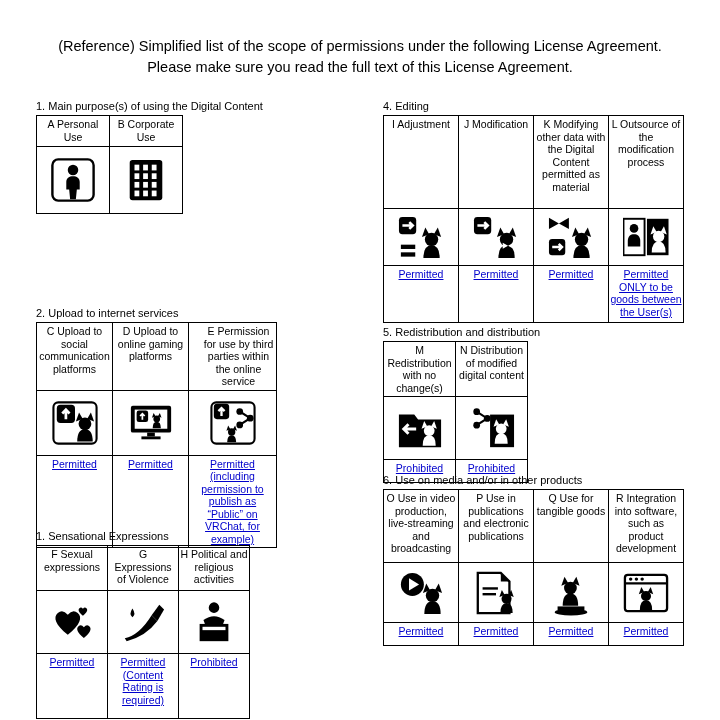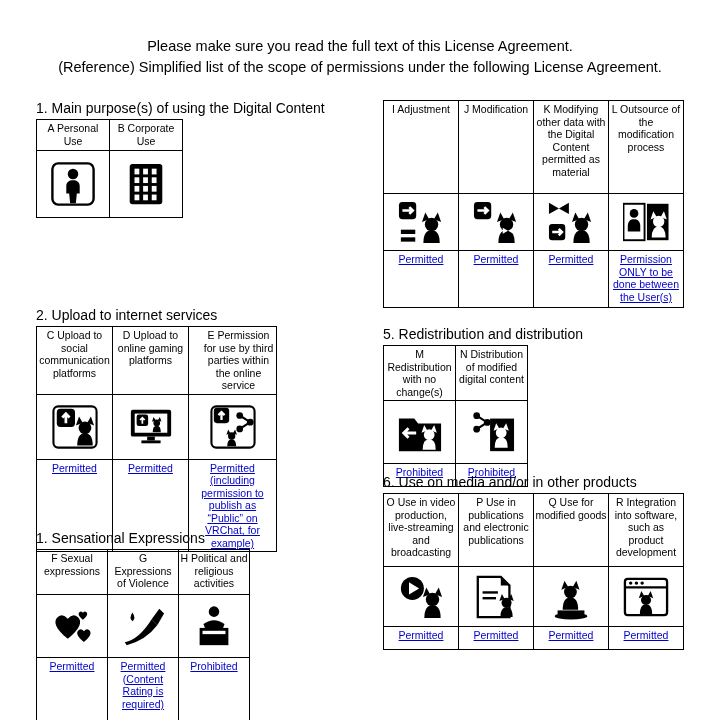--- a/index.html
+++ b/index.html
@@ -1,33 +1,33 @@
 <!DOCTYPE html>
 <html style="--perm: #0000cc;"><head>
 <meta charset="utf-8">
 <style>
   html,body{margin:0;padding:0;background:#fff;}
   body{width:720px;height:720px;position:relative;font-family:"Liberation Sans",sans-serif;color:#000;overflow:hidden;}
   .page{position:absolute;inset:0;background:#fff;}
   .title{position:absolute;top:36px;left:0;right:0;text-align:center;font-size:14.5px;line-height:21px;}
   .section{position:absolute;}
-  .section-label{font-size:14px;margin-bottom:3px;white-space:nowrap;}
+  .section-label{font-size:11px;margin-bottom:3px;white-space:nowrap;}
   table{border-collapse:collapse;table-layout:fixed;border-radius:9px;}
   td{border:1px solid #000;vertical-align:top;text-align:center;font-size:10.5px;line-height:12.5px;padding:2px 1px;word-wrap:break-word;overflow-wrap:break-word;}
   td.icon-cell{vertical-align:middle;text-align:center;}
   td.perm-cell{color:var(--perm,#0000cc);text-decoration:underline;}
   svg{display:inline-block;vertical-align:middle;}
 </style>
 </head>
 <body>
 
 <div class="page">
   <div class="title">
+    <div>(Reference) Simplified list of the scope of permissions under the following License Agreement.</div>
     <div>Please make sure you read the full text of this License Agreement.</div>
-    <div>(Reference) Simplified list of the scope of permissions under the following License Agreement.</div>
   </div>
   <div id="sections">
       <div class="section" style="left: 36px; top: 100px;">
         <div class="section-label">1. Main purpose(s) of using the Digital Content</div>
         <table>
           <tbody>
             <tr>
               <td style="width: 70px; height: 26px;">A  Personal Use</td>
               <td style="width: 70px; height: 26px;">B  Corporate Use</td>
             </tr>
@@ -154,20 +154,21 @@
             </tr>
             <tr>
               <td class="perm-cell" style="height: 60px;">Permitted</td>
               <td class="perm-cell" style="height: 60px;">Permitted (Content Rating is required)</td>
               <td class="perm-cell" style="height: 60px;">Prohibited</td>
             </tr>
           </tbody>
         </table>
       </div>
       <div class="section" style="left: 383px; top: 100px;">
+        <div class="section-label">4. Editing</div>
         <table>
           <tbody>
             <tr>
               <td style="width: 72px; height: 88px;">I Adjustment</td>
               <td style="width: 72px; height: 88px;">J Modification</td>
               <td style="width: 72px; height: 88px;">K Modifying other data with the Digital Content permitted as material</td>
               <td style="width: 72px; height: 88px;">L Outsource of the modification process</td>
             </tr>
             <tr>
               <td class="icon-cell" style="height: 52px;"><svg viewBox="0 0 48 48" width="46" height="46">
@@ -220,21 +221,21 @@
                     <polygon points="14.5,8 18.5,1 22,11"></polygon>
                     <circle cx="12" cy="13.5" r="7"></circle>
                     <path d="M3.5 33 q0-13.5 8.5-13.5 t8.5 13.5 z"></path>
                   </g>
                 </svg></td>
             </tr>
             <tr>
               <td class="perm-cell" style="height: 52px;">Permitted</td>
               <td class="perm-cell" style="height: 52px;">Permitted</td>
               <td class="perm-cell" style="height: 52px;">Permitted</td>
-              <td class="perm-cell" style="height: 52px;">Permission ONLY to be done between the User(s)</td>
+              <td class="perm-cell" style="height: 52px;">Permitted ONLY to be goods between the User(s)</td>
             </tr>
           </tbody>
         </table>
       </div>
       <div class="section" style="left: 383px; top: 326px;">
         <div class="section-label">5. Redistribution and distribution</div>
         <table>
           <tbody>
             <tr>
               <td style="width: 69px; height: 46px;">M Redistribution with no change(s)</td>
@@ -274,21 +275,21 @@
           </tbody>
         </table>
       </div>
       <div class="section" style="left: 383px; top: 474px;">
         <div class="section-label">6. Use on media and/or in other products</div>
         <table>
           <tbody>
             <tr>
               <td style="width: 72px; height: 68px;">O Use in video production, live-streaming and broadcasting</td>
               <td style="width: 72px; height: 68px;">P Use in publications and electronic publications</td>
-              <td style="width: 72px; height: 68px;">Q Use for modified goods</td>
+              <td style="width: 72px; height: 68px;">Q Use for tangible goods</td>
               <td style="width: 72px; height: 68px; margin-top: 16px;">R Integration into software, such as product development</td>
             </tr>
             <tr>
               <td class="icon-cell" style="height: 55px;"><svg viewBox="0 0 48 48" width="46" height="46">
                   <circle cx="15" cy="15" r="12" fill="#000"></circle>
                   <polygon points="11.5,8.5 22,15 11.5,21.5" fill="#fff"></polygon>
                   <g transform="translate(24 13) scale(1)" fill="#000">
                     <polygon points="2,11 5.5,1 9.5,8"></polygon>
                     <polygon points="14.5,8 18.5,1 22,11"></polygon>
                     <circle cx="12" cy="13.5" r="7"></circle>

